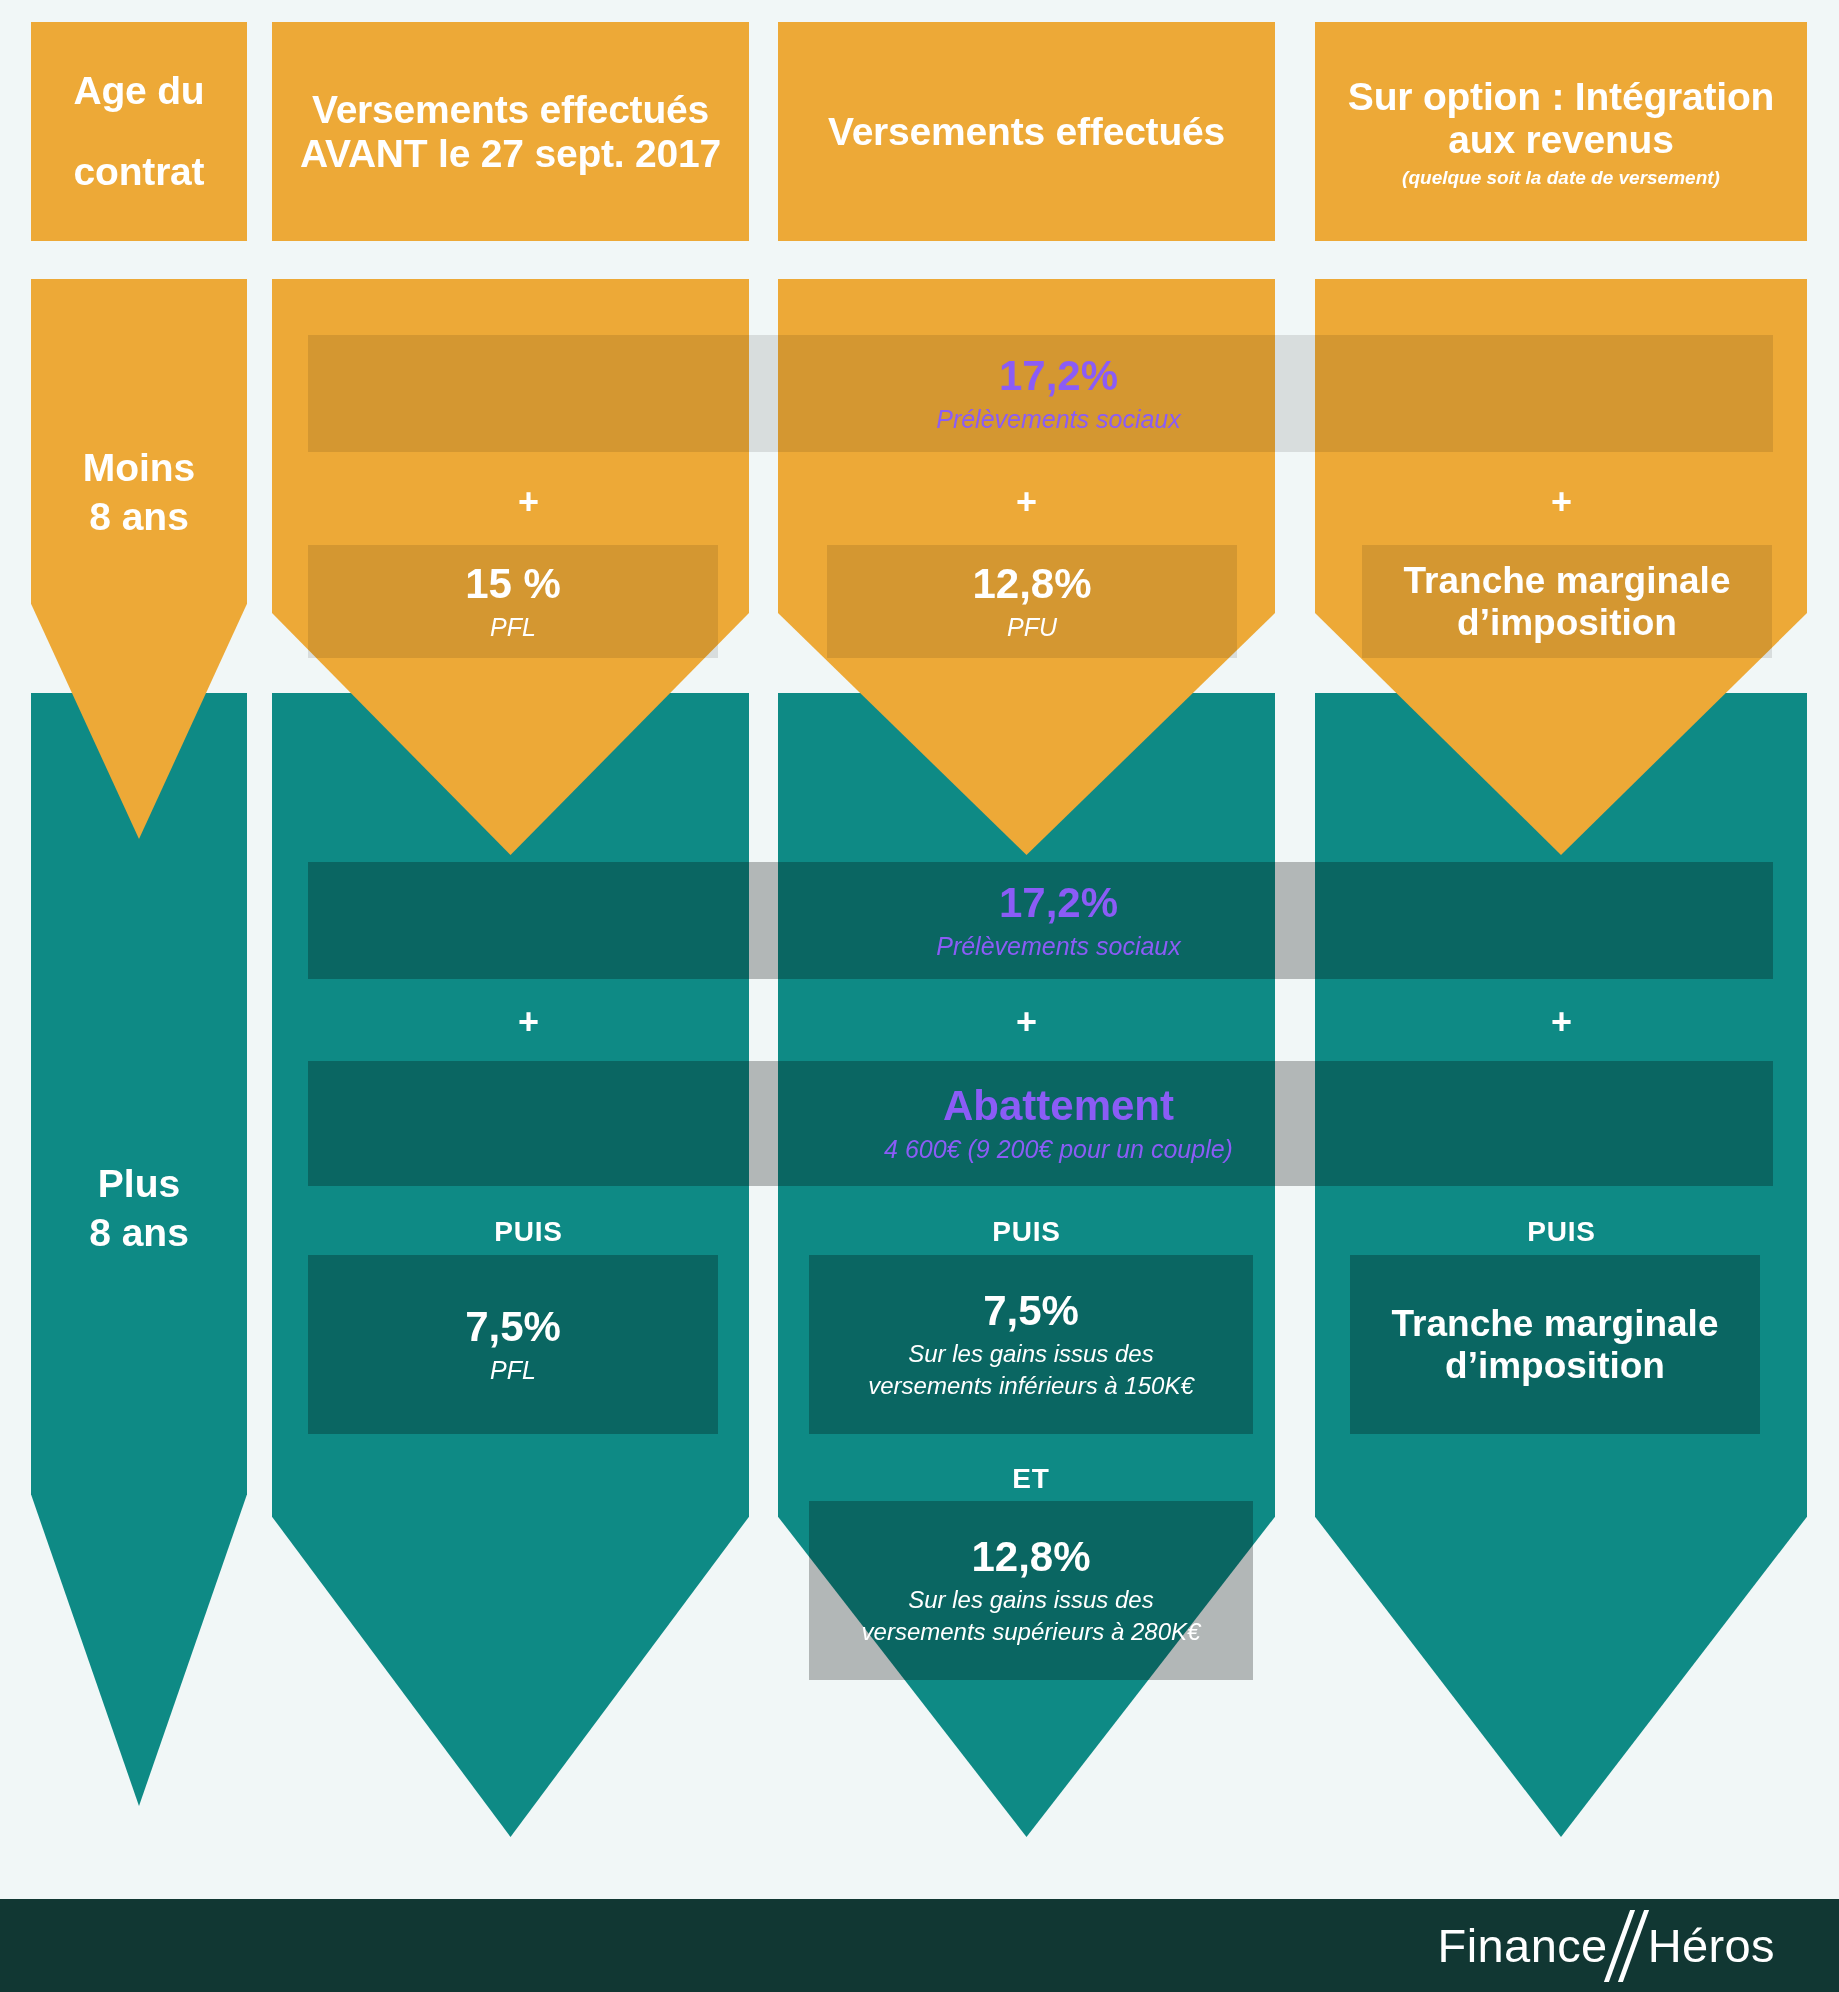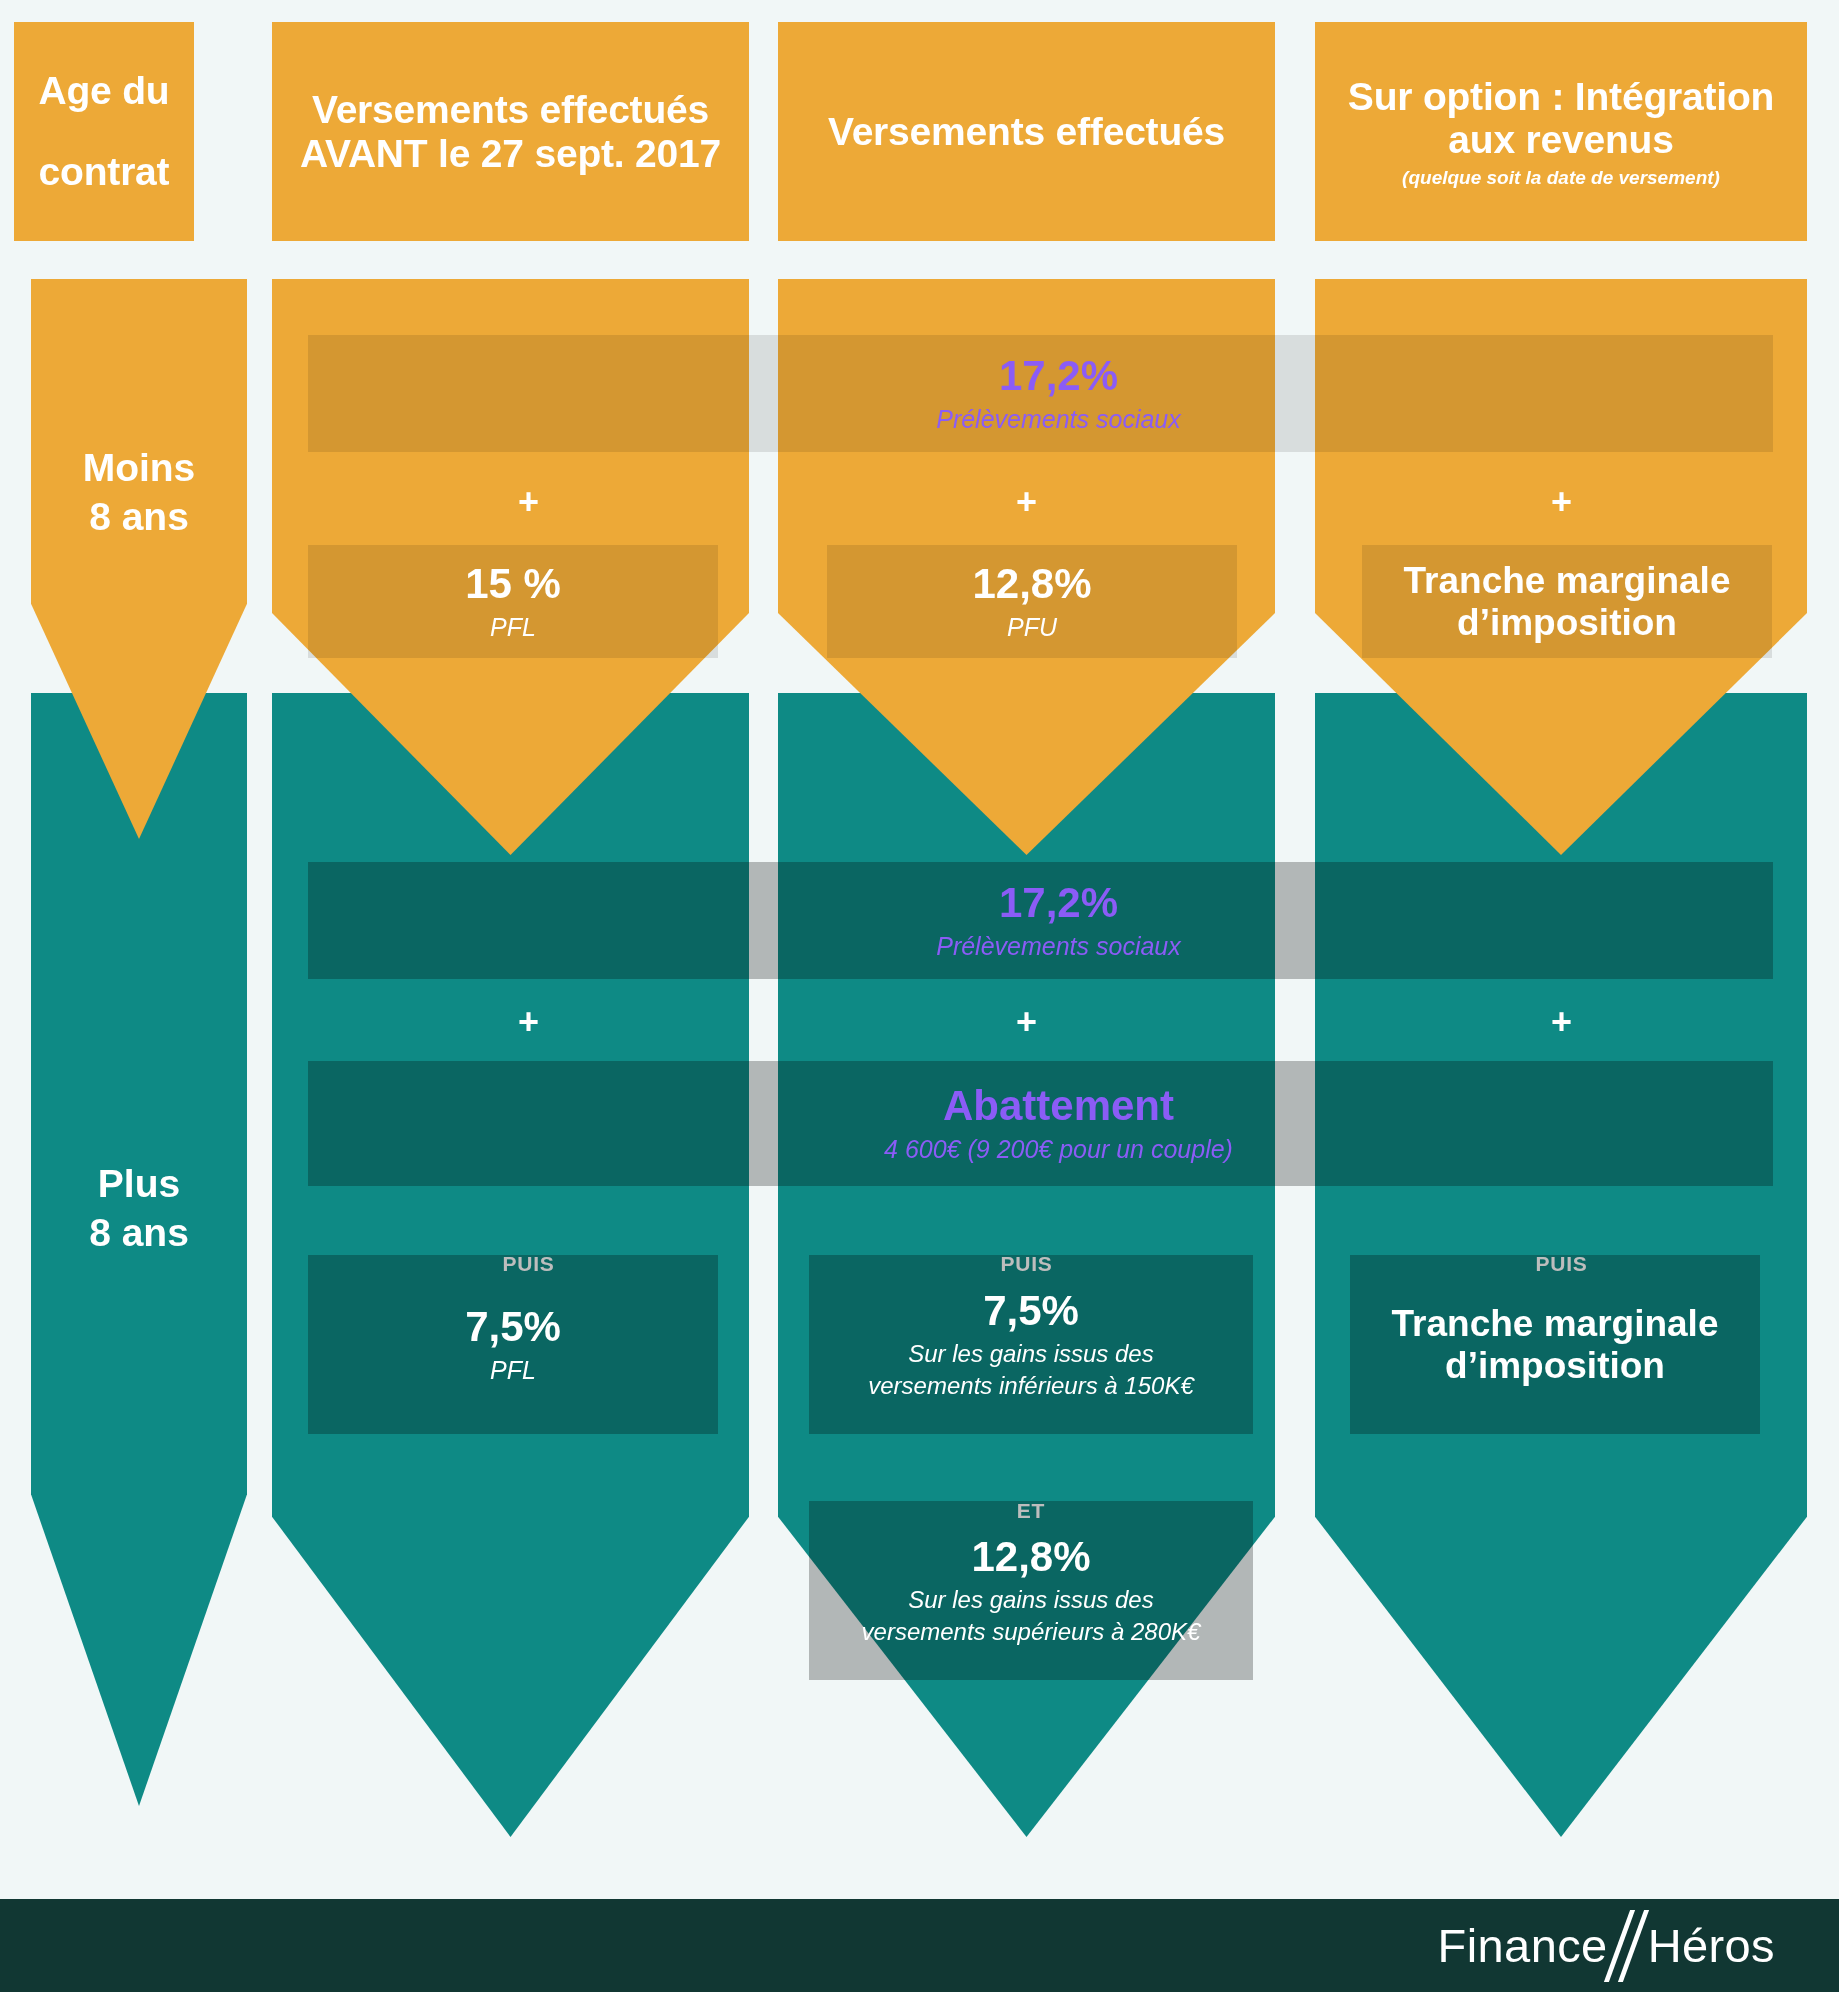--- a/index.html
+++ b/index.html
@@ -124,21 +124,21 @@
   .band-teal   { background: rgba(0,0,0,0.26); }
 
   
   .conn {
     position: absolute;
     text-align: center;
     color: #ffffff;
     font-weight: bold;
   }
   .conn-plus  { font-size: 36px; line-height: 1; }
-  .conn-word  { font-size: 21px; line-height: 1; letter-spacing: 0.8px; margin-top: 35px; }
+  .conn-word  { font-size: 28px; line-height: 1; letter-spacing: 0.8px; }
 
   
   .footer {
     position: absolute;
     left: 0;
     width: 1839px;
     background: #113733;
     display: flex;
     align-items: center;
     justify-content: flex-end;
@@ -166,21 +166,21 @@
     transform: skewX(-20deg);
   }
   .logo-slash i.s1 { left: 9.3px; }
   .logo-slash i.s2 { left: 23px; }
 </style>
 </head>
 <body>
 
 <div id="page">
 
-  <div class="hdr" style="left:14px; top:22px; width:180px; height:219px;gap:37px;">
+  <div class="hdr" style="left:31px; top:22px; width:216px; height:219px;gap:37px;">
     <div class="hdr-line">Age du</div>
     <div class="hdr-line">contrat</div>
   </div>
 
   <div class="hdr" style="left:272px; top:22px; width:477px; height:219px;">
     <div class="hdr-line">Versements effectués</div>
     <div class="hdr-line">AVANT le 27 sept. 2017</div>
   </div>
 
   <div class="hdr" style="left:778px; top:22px; width:497px; height:219px;">

